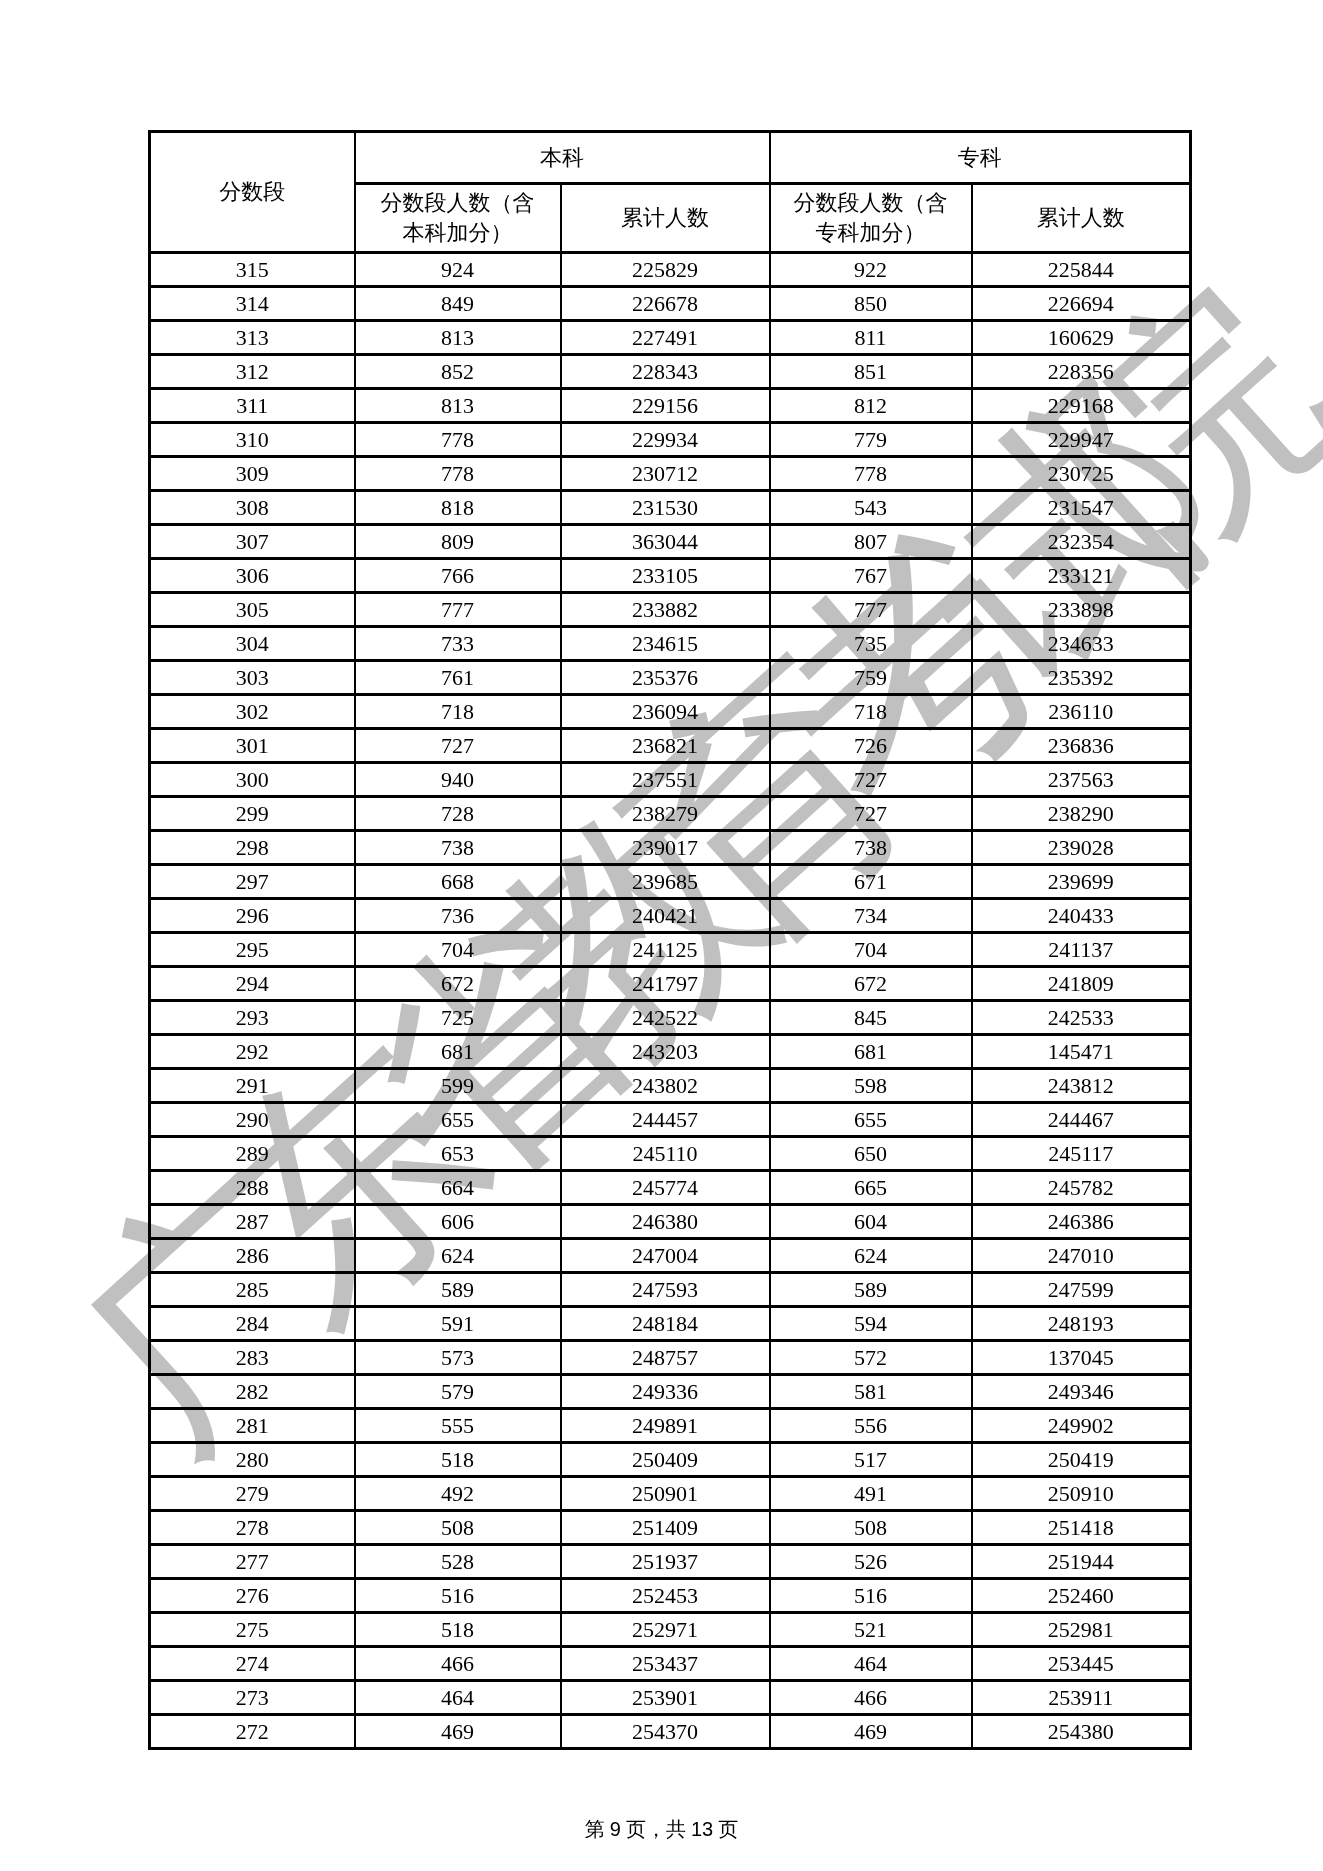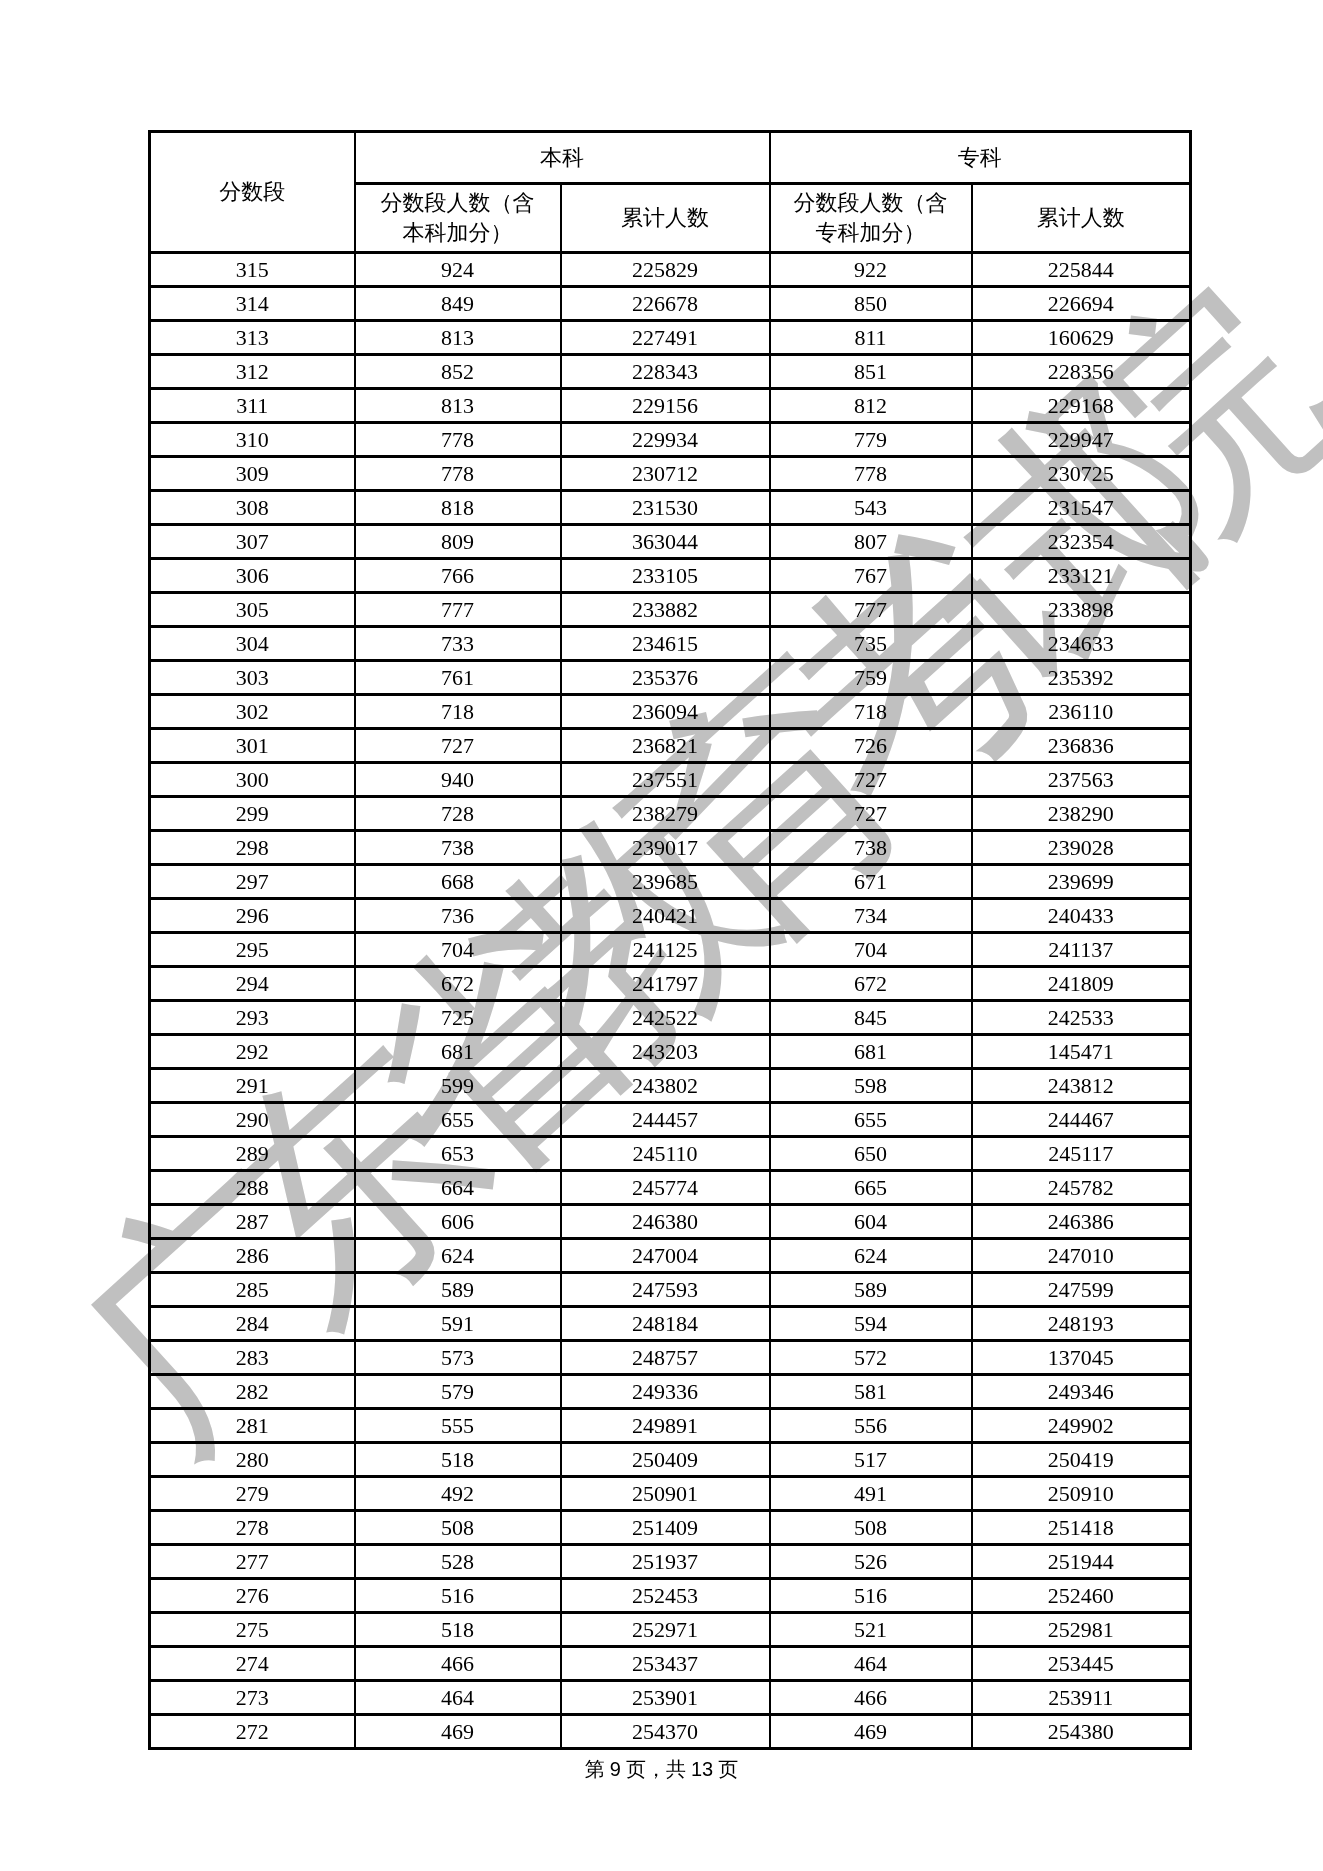--- a/index.html
+++ b/index.html
@@ -46,21 +46,21 @@
     background: transparent;
   }
   table.score-table { border: 3px solid #000; }
   thead tr.group-row th { height: 49px; }
   thead tr.sub-row th { height: 66px; line-height: 1.35; }
   thead th.subhdr { padding: 0 20px; }
   tbody td { height: 31px; line-height: 1; }
   .footer {
     position: absolute;
     left: 0; right: 0;
-    top: 1756px;
+    top: 1816px;
     text-align: center;
     font-size: 20px;
     z-index: 1;
   }
   .footer .num {
     font-family: "Liberation Sans", "DejaVu Sans", sans-serif;
     margin: 0 5px;
   }
 </style>
 </head>

